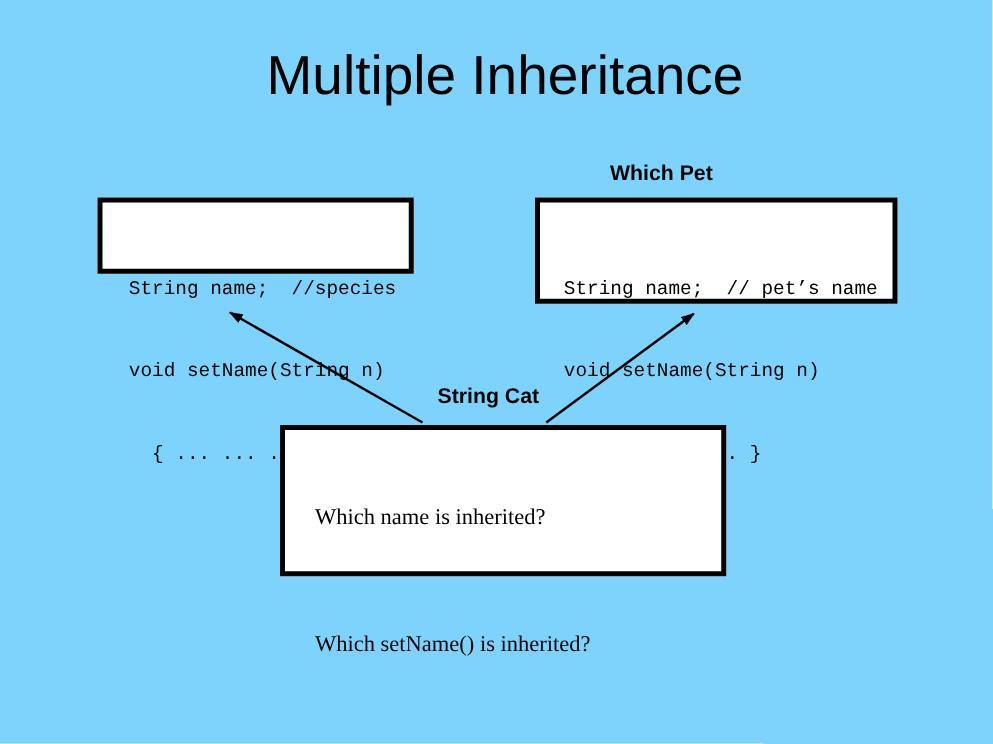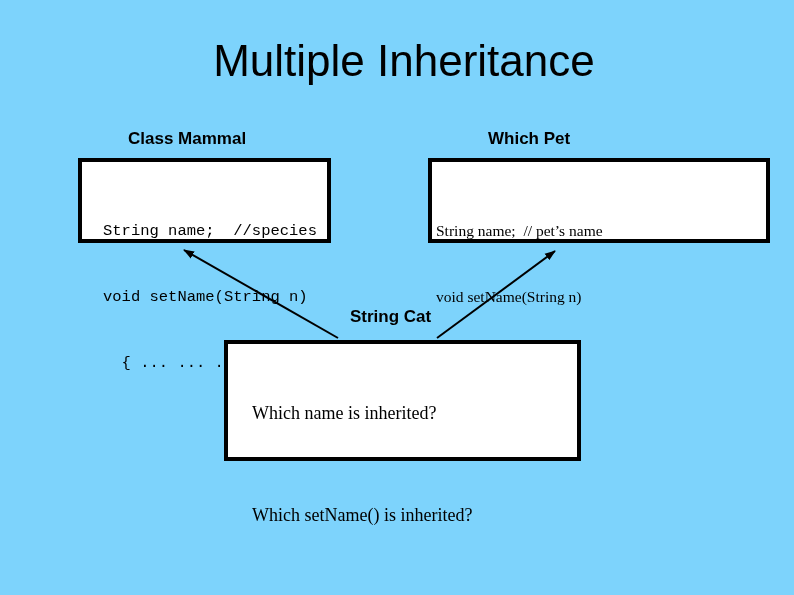--- a/index.html
+++ b/index.html
@@ -41,28 +41,28 @@
 
   .code-box {
     position: absolute;
     box-sizing: border-box;
     border: 4px solid #000000;
     background: #ffffff;
     font-family: "Liberation Mono", "DejaVu Sans Mono", monospace;
     white-space: pre;
   }
   .box-mammal {
-    left: 78px; top: 158px; width: 253px; height: 85px;
+    left: 78px; top: 158px; width: 253px; height: 61px;
     padding: 14px 0 0 21px;
     font-size: 15.5px; line-height: 22px;
   }
   .box-pet {
-    left: 428px; top: 158px; width: 342px; height: 85px;
-    padding: 14px 0 0 4px;
-    font-size: 15.5px; line-height: 22px; font-family: Liberation Serif, serif;
+    left: 428px; top: 158px; width: 290px; height: 85px;
+    padding: 14px 0 0 19px;
+    font-size: 15.5px; line-height: 22px;
   }
   .box-cat {
     left: 224px; top: 340px; width: 357px; height: 121px;
     padding: 14px 0 0 24px;
     font-size: 18px; line-height: 22px; font-family: Liberation Serif, serif;
   }
   .question-2 { margin-top: 36px; }
 
   .arrows-layer {
     position: absolute;
@@ -71,21 +71,20 @@
     pointer-events: none;
   }
 </style>
 </head>
 <body>
 
 <div class="slide">
 
   <div class="slide-title">Multiple Inheritance</div>
 
-  <div class="class-label label-mammal">Class Mammal</div>
 
   <div class="class-label label-pet">Which Pet</div>
 
   <div class="class-label label-cat">String Cat</div>
 
   <div class="code-box box-mammal">
     <div>String name;  //species</div>
     <div>void setName(String n)</div>
     <div>  { ... ... ... }</div>
   </div>

